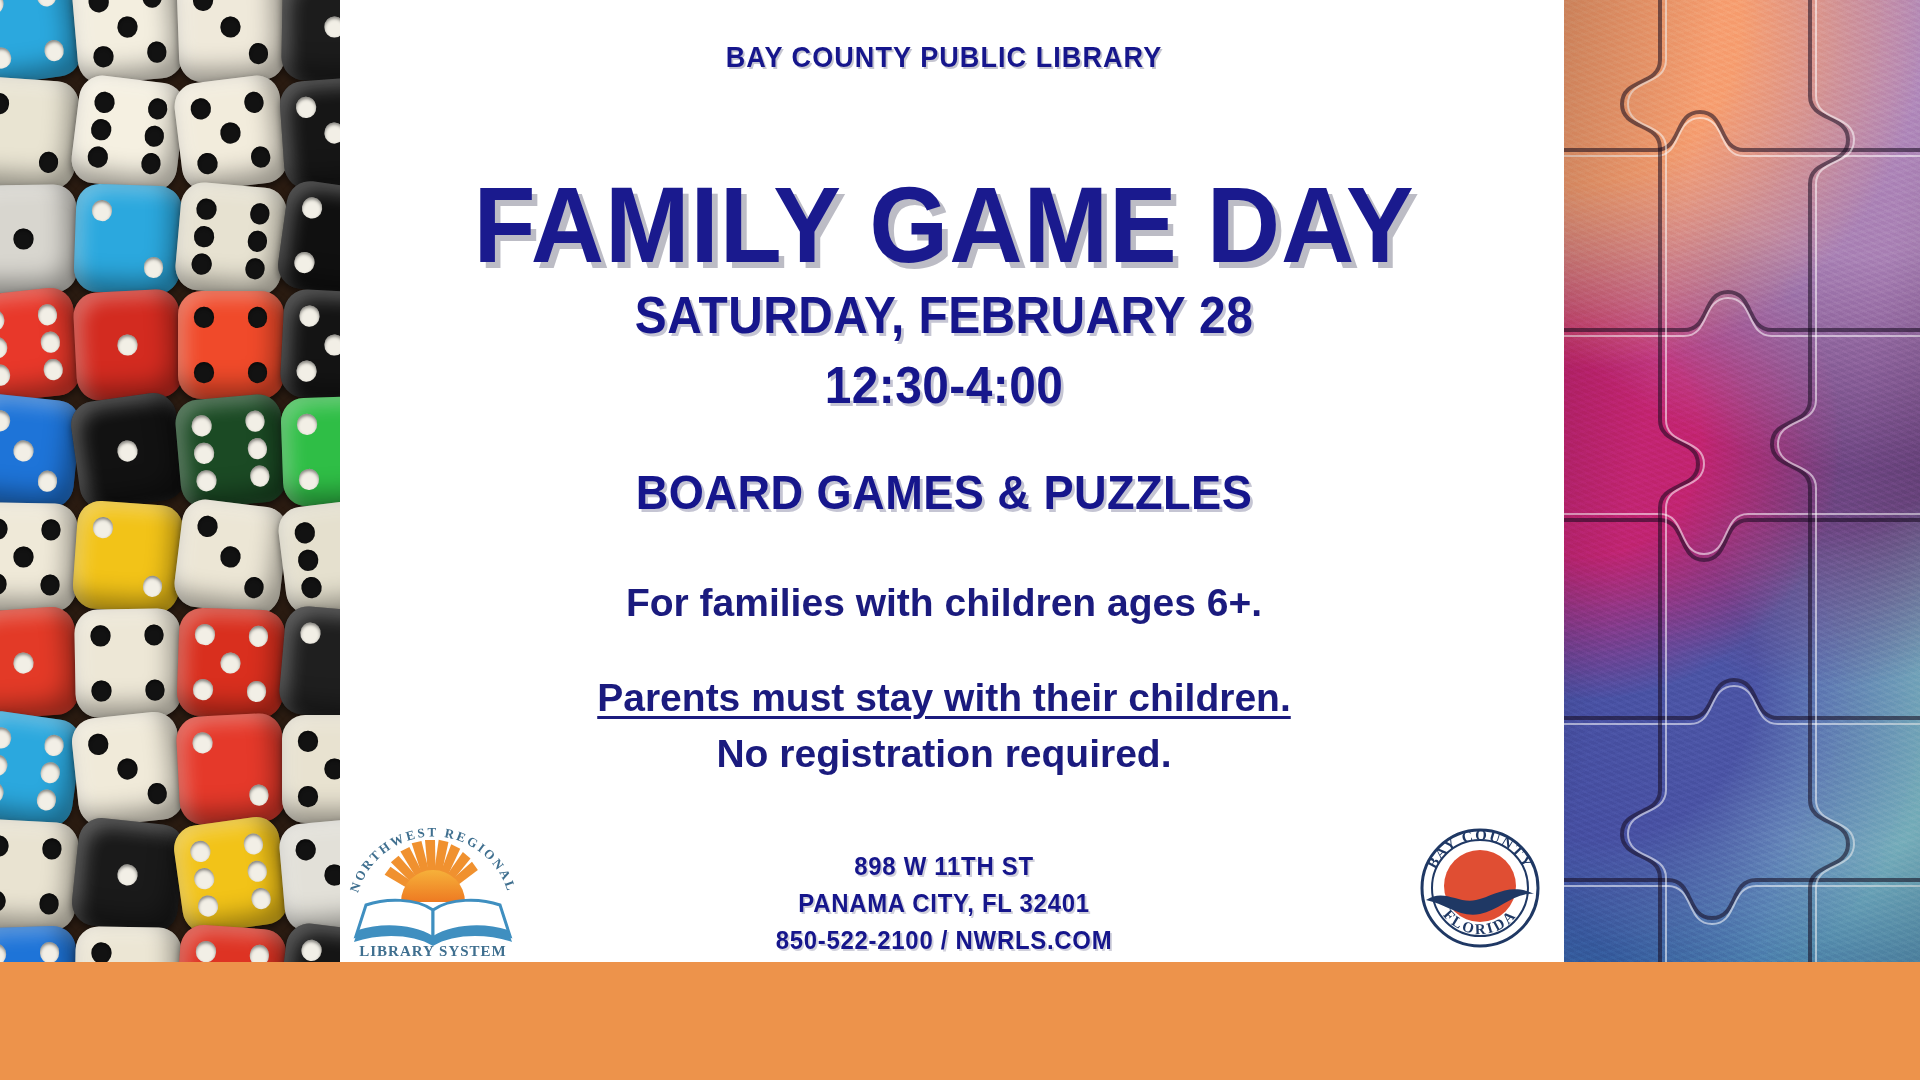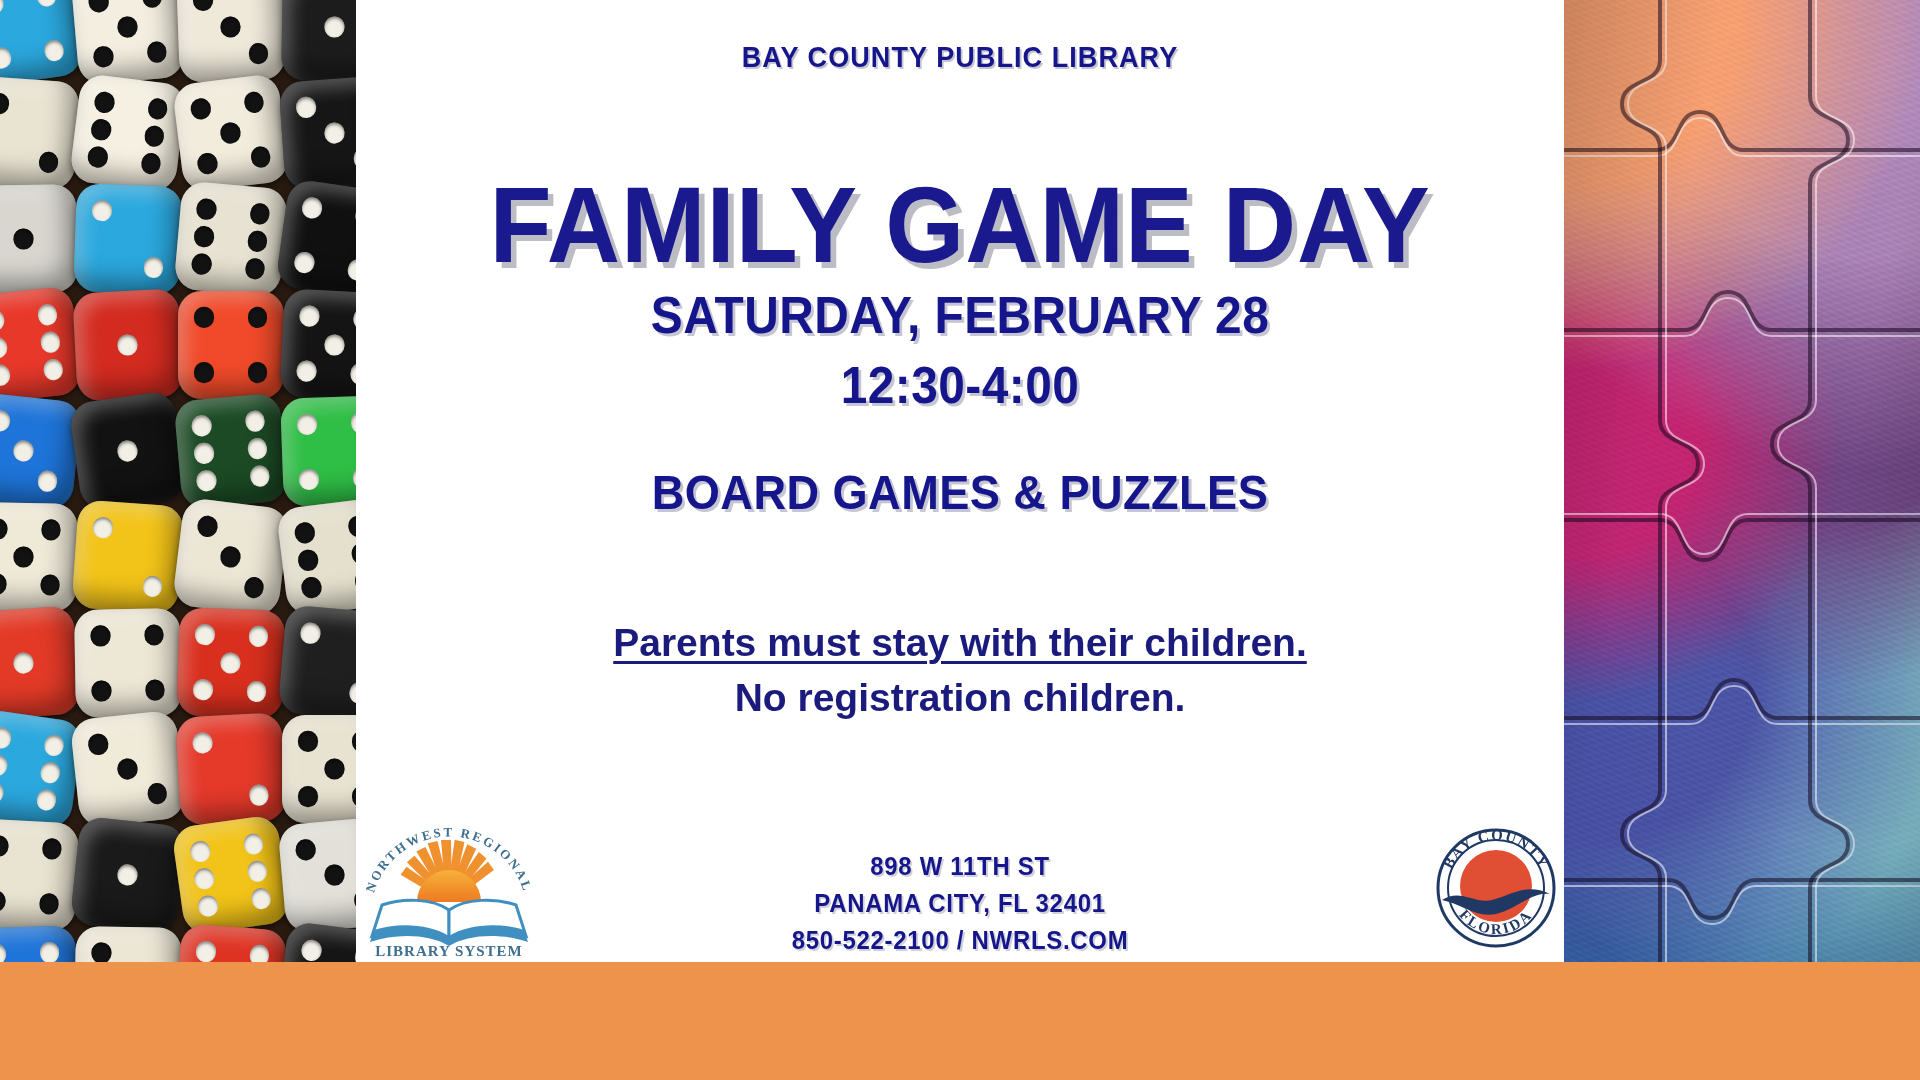--- a/index.html
+++ b/index.html
@@ -131,21 +131,21 @@
   }
   .puzzle-shade {
     position: absolute;
     inset: 0;
     background: linear-gradient(100deg, rgba(0,0,0,.18) 0%, rgba(0,0,0,0) 30%, rgba(0,0,0,0) 70%, rgba(0,0,0,.14) 100%);
   }
 
   
   .content {
     position: absolute;
-    left: 356px;
+    left: 340px;
     top: 0;
     width: 1208px;
     height: 962px;
     background: #ffffff;
   }
 
   .org-name {
     position: absolute;
     top: 40px;
     left: 0;
@@ -535,22 +535,23 @@
 
     <h1 class="event-title">FAMILY GAME DAY</h1>
 
     <div class="date-line">SATURDAY, FEBRUARY 28</div>
 
     <div class="time-line">12:30-4:00</div>
 
     <div class="activities">BOARD GAMES &amp; PUZZLES</div>
 
     <div class="details">
+      <div>For families with children ages 6+.</div>
       <div class="u">Parents must stay with their children. </div>
-      <div>No registration children.</div>
+      <div>No registration required.</div>
     </div>
 
     <div class="address-block">
       <div>898 W 11TH ST</div>
       <div>PANAMA CITY, FL 32401</div>
       <div>850-522-2100 / NWRLS.COM</div>
     </div>
 
     <svg class="nwrls-logo" viewBox="0 0 182 152">
       <defs>

